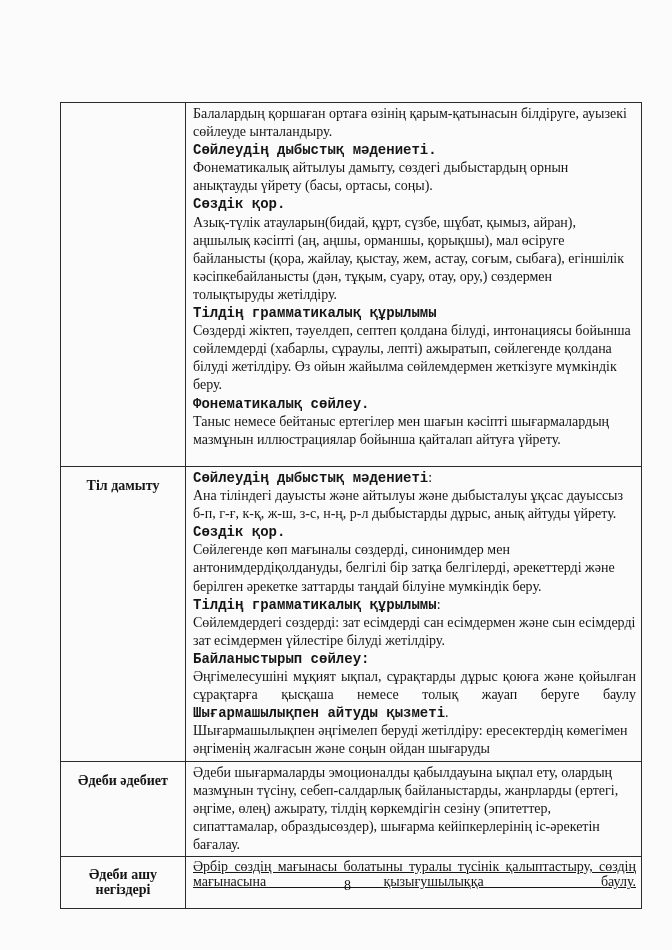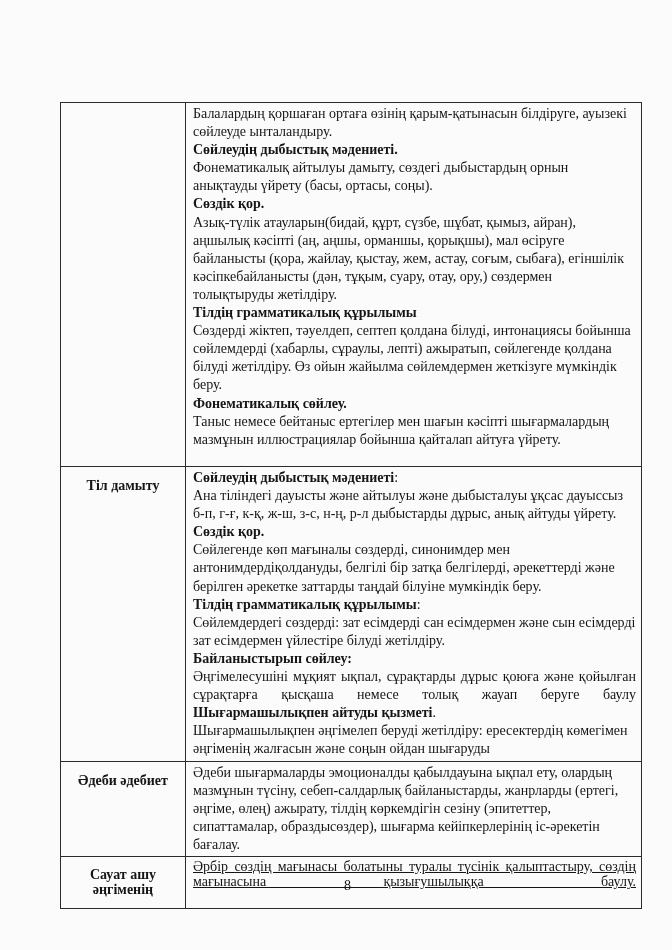--- a/index.html
+++ b/index.html
@@ -50,21 +50,21 @@
     text-align:left;
   }
   .row-label{
     font-size:14px;
     line-height:18px;
   }
   .doc-table p.justify{
     text-align:justify;
     text-align-last:justify;
   }
-  .doc-table p .bold{font-weight:bold;}
+  .doc-table p .bold{font-weight:bold;font-family:Liberation Mono, monospace;}
   
   tr:nth-child(1) td.content-cell{height:364px;}
   tr:nth-child(2) td.content-cell{height:214px;}
   tr:nth-child(3) td.content-cell{height:92px;}
   tr:nth-child(4) p{line-height:15.5px;text-decoration:underline;}
   tr:nth-child(4) .row-label{line-height:15.5px;}
   .page-number{
     position:absolute;
     left:57px;top:877px;
     width:581px;
@@ -115,21 +115,21 @@
         <tr>
           <td class="label-cell">
             <div class="row-label">Әдеби әдебиет</div>
           </td>
           <td class="content-cell">
             <p><span>Әдеби шығармаларды эмоционалды қабылдауына ықпал ету, олардың мазмұнын түсіну, себеп-салдарлық байланыстарды, жанрларды (ертегі, әңгіме, өлең) ажырату, тілдің көркемдігін сезіну (эпитеттер, сипаттамалар, образдысөздер), шығарма кейіпкерлерінің іс-әрекетін бағалау.</span></p>
           </td>
         </tr>
         <tr>
           <td class="label-cell">
-            <div class="row-label">Сауат ашу әңгіменің</div>
+            <div class="row-label">Әдеби ашу негіздері</div>
           </td>
           <td class="content-cell">
             <p class="justify"><span>Әрбір сөздің мағынасы болатыны туралы түсінік қалыптастыру, сөздің мағынасына қызығушылыққа баулу.</span></p>
           </td>
         </tr>
       </tbody>
   </table>
   <div class="page-number">8</div>
 </div>
 

